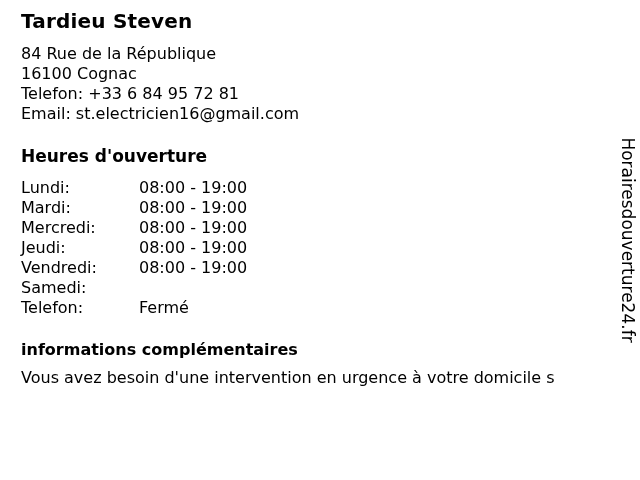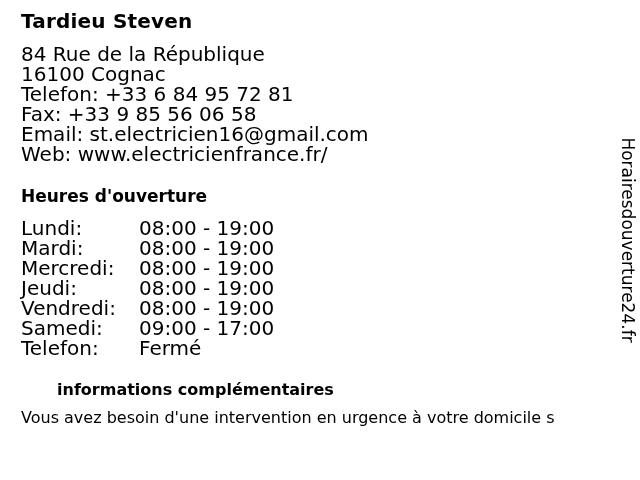--- a/index.html
+++ b/index.html
@@ -25,48 +25,47 @@
   .business-name {
     margin: 0;
     padding-top: 9px;
     font-size: 20px;
     line-height: 24px;
     font-weight: bold;
     letter-spacing: 0.2px;
   }
   .contact-block {
     margin-top: 11px;
-    font-size: 20px;
+    font-size: 16px;
     line-height: 20px;
   }
   .section-title {
     margin: 0;
     font-size: 17px;
     font-weight: bold;
     line-height: 21px;
   }
   .hours-title {
     margin-top: 22px;
   }
   .hours-table {
     margin-top: 11px;
-    font-size: 20px;
+    font-size: 16px;
     line-height: 20px;
   }
   .hours-row {
     display: flex;
   }
   .hours-day {
     width: 118px;
     flex: 0 0 118px;
   }
   .info-title {
     margin-top: 21px;
     font-size: 16px;
-    margin-left: 36px;
   }
   .info-text {
     margin-top: 7px;
     font-size: 16px;
     line-height: 22px;
   }
   .info-line {
     white-space: nowrap;
   }
   .watermark {
@@ -86,23 +85,21 @@
 
 <div class="page">
   <div class="content">
 
     <h1 class="business-name">Tardieu Steven</h1>
 
     <div class="contact-block">
       <div>84 Rue de la République</div>
       <div>16100 Cognac</div>
       <div>Telefon: +33 6 84 95 72 81</div>
-      <div>Fax: +33 9 85 56 06 58</div>
       <div>Email: st.electricien16@gmail.com</div>
-      <div>Web: www.electricienfrance.fr/</div>
     </div>
 
     <h2 class="section-title hours-title">Heures d'ouverture</h2>
 
     <div class="hours-table">
       <div class="hours-row">
         <span class="hours-day">Lundi:</span>
         <span class="hours-time">08:00 - 19:00</span>
       </div>
       <div class="hours-row">
@@ -116,21 +113,20 @@
       <div class="hours-row">
         <span class="hours-day">Jeudi:</span>
         <span class="hours-time">08:00 - 19:00</span>
       </div>
       <div class="hours-row">
         <span class="hours-day">Vendredi:</span>
         <span class="hours-time">08:00 - 19:00</span>
       </div>
       <div class="hours-row">
         <span class="hours-day">Samedi:</span>
-        <span class="hours-time">09:00 - 17:00</span>
       </div>
       <div class="hours-row">
         <span class="hours-day">Telefon:</span>
         <span class="hours-time">Fermé</span>
       </div>
     </div>
 
     <h3 class="section-title info-title">informations complémentaires</h3>
 
     <div class="info-text">

